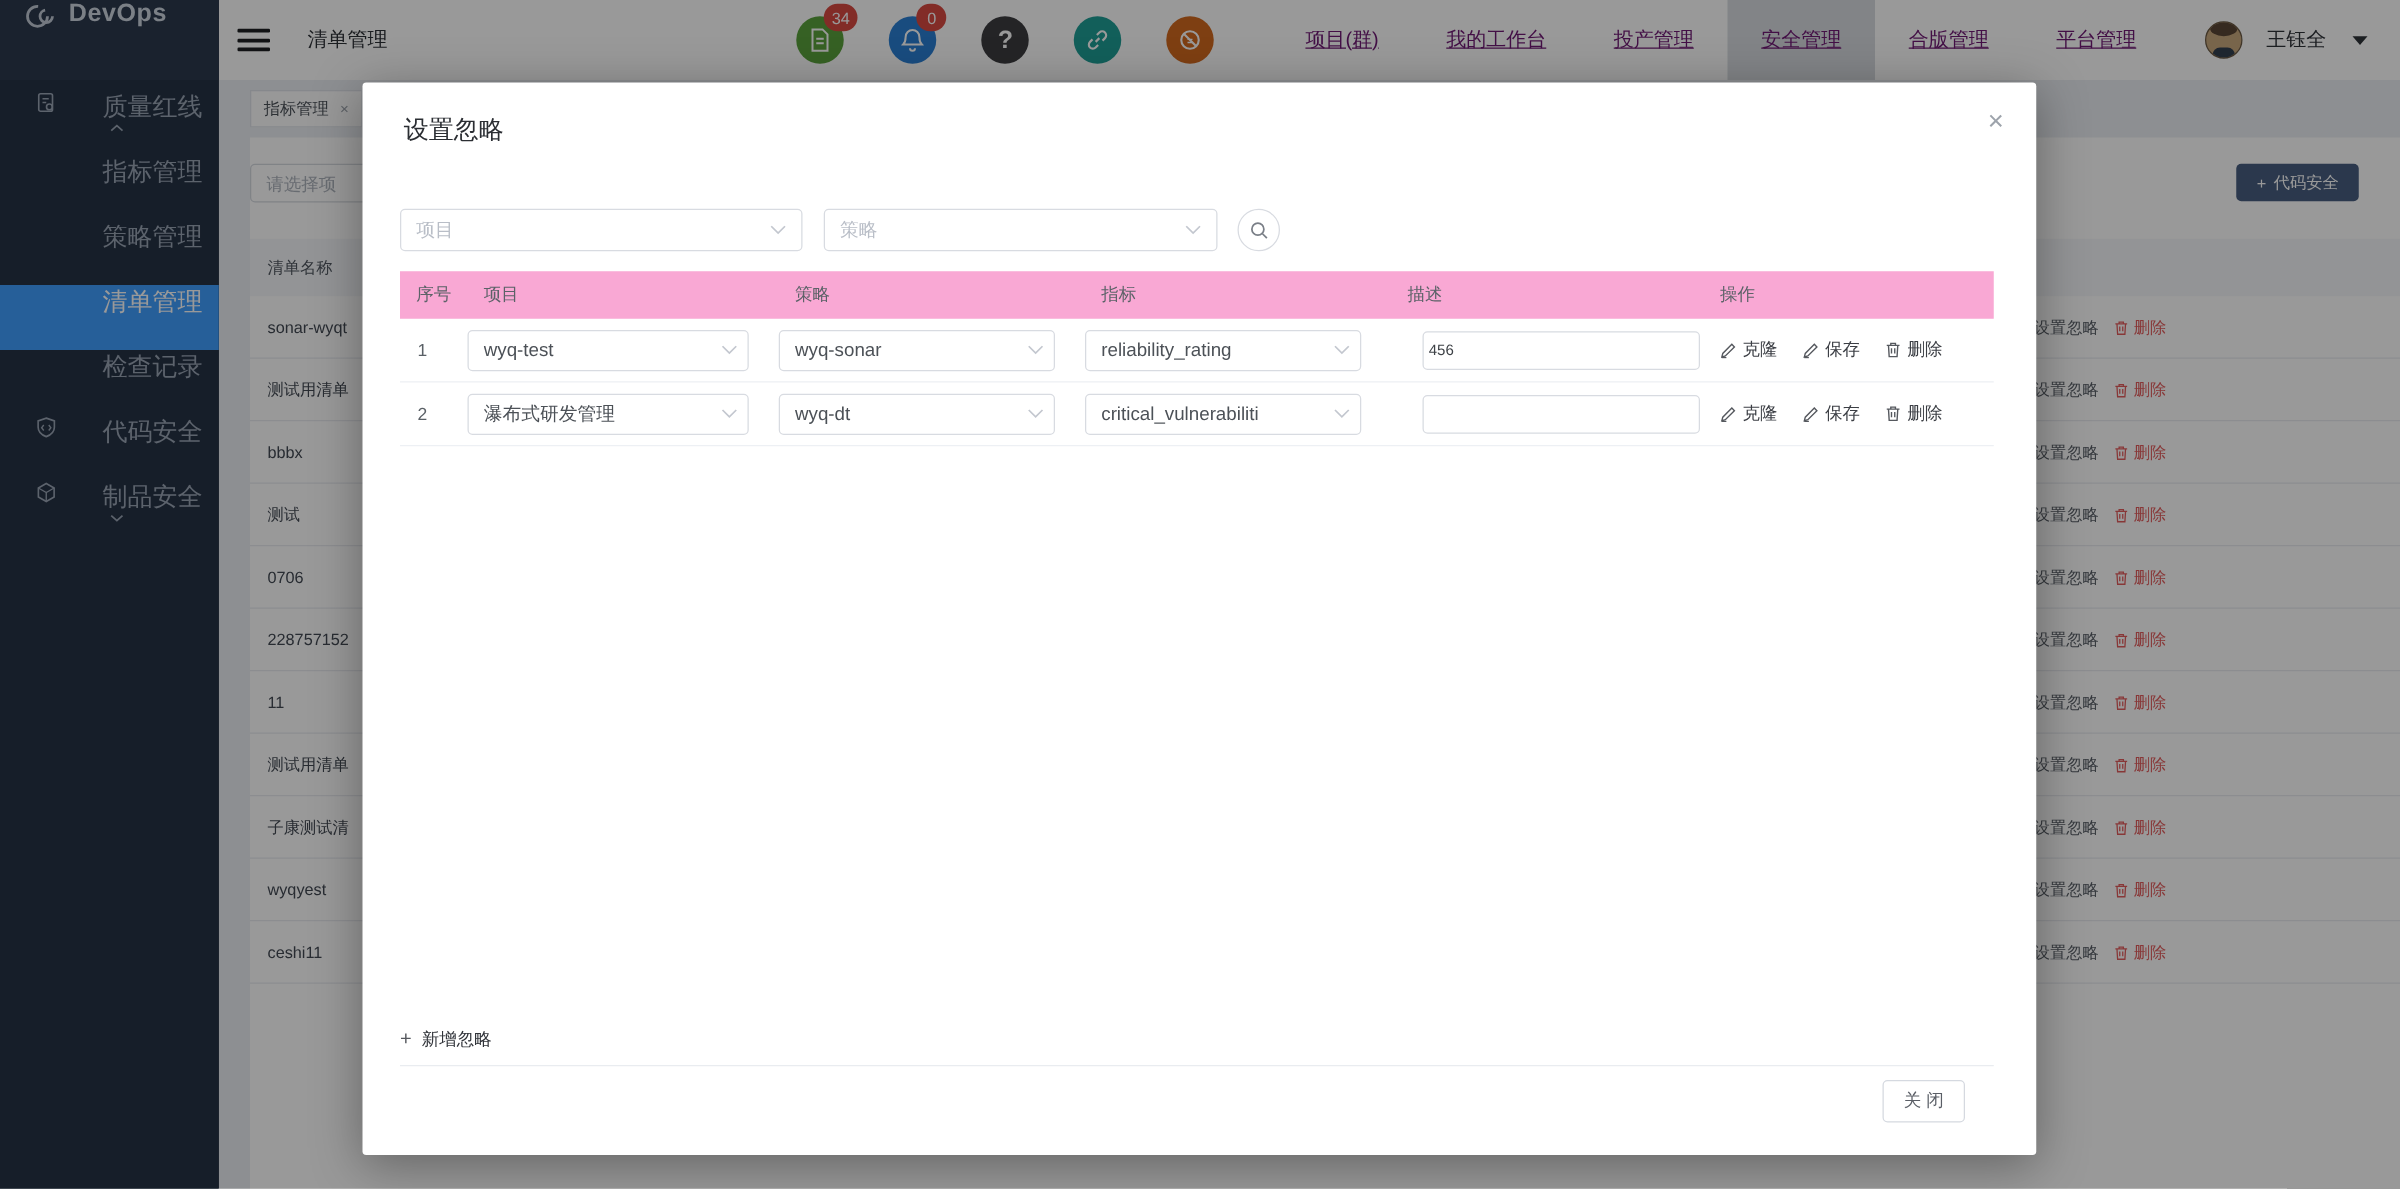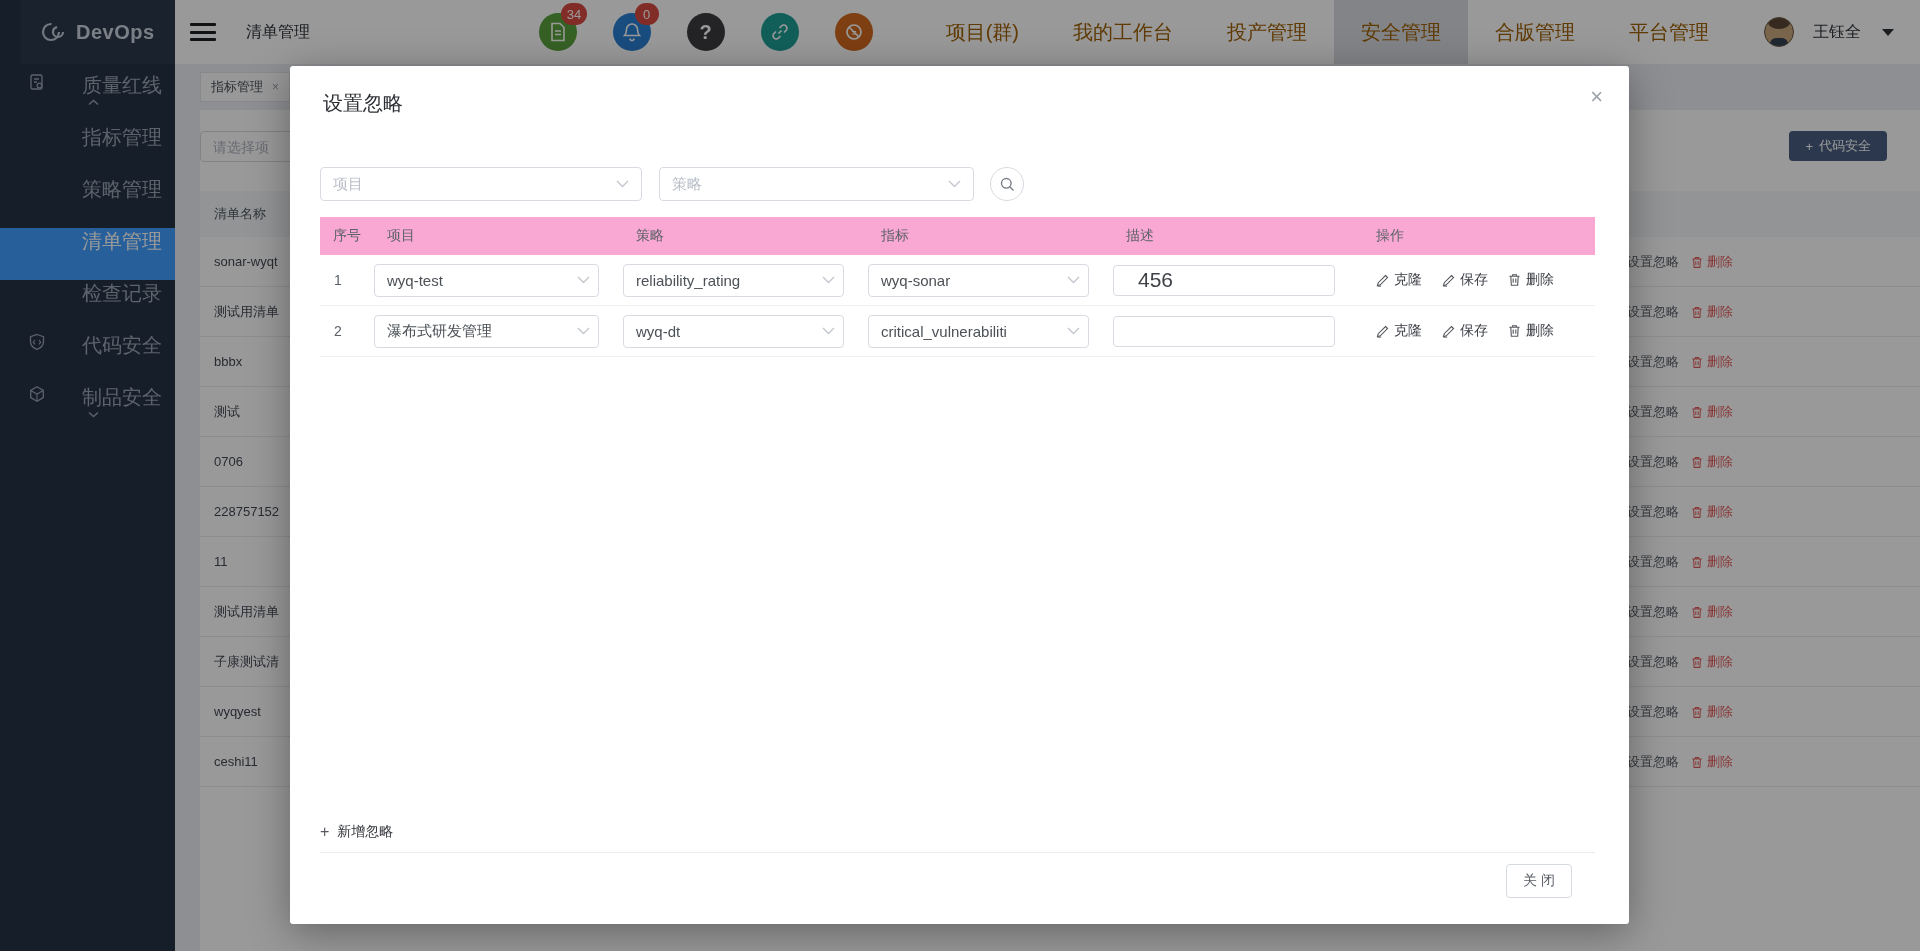--- a/index.html
+++ b/index.html
@@ -1,21 +1,21 @@
 <!DOCTYPE html>
 <html><head>
 <meta charset="utf-8">
 <style>
   * { margin:0; padding:0; box-sizing:border-box; }
   html,body { width:1920px; height:951px; overflow:hidden;
     font-family:"Liberation Sans","DejaVu Sans",sans-serif; background:#eceff3; }
 
   
   .sidebar { position:fixed; left:0; top:0; bottom:0; width:175px; background:#263345; z-index:2; }
-  .logo { height:64px; background:#2c3a4e; display:flex; align-items:center; padding-left:20px; gap:9px;margin-left:21px; }
+  .logo { height:64px; background:#2c3a4e; display:flex; align-items:flex-start; padding-left:20px; gap:9px; }
   .logo-text { color:#cdd5e0; font-size:20px; font-weight:bold; letter-spacing:.5px; }
   .menu { padding-top:8px; }
   .mi { height:52px; display:flex; align-items:center; color:#9aa5b5; font-size:20px; cursor:pointer; position:relative;flex-direction:column; }
   .mi .ic { position:absolute; left:27px; width:20px; height:20px; display:flex; align-items:center; justify-content:center; }
   .mi .lbl { margin-left:69px; }
   .mi .chev { margin-left:12px; display:flex; }
   .mi.active { background:#409eff; color:#fff; }
 
   
   .header { position:fixed; left:175px; right:0; top:0; height:64px; background:#ffffff; z-index:1;
@@ -24,21 +24,21 @@
   .hamburger i { height:3px; background:#1d1f22; border-radius:1px; }
   .page-title { margin-left:30px; font-size:16px; color:#2e3238; }
   .hicons { margin-left:auto; display:flex; align-items:center; gap:36px; margin-right:46px; }
   .circle { width:38px; height:38px; border-radius:50%; display:flex; align-items:center; justify-content:center; position:relative; cursor:pointer; }
   .c-green { background:#5ba23c; } .c-blue { background:#2a7fd4; } .c-dark { background:#3c3c40; }
   .c-teal { background:#1f9e96; } .c-orange { background:#d2691e; }
   .badge { position:absolute; top:-10px; left:22px; background:#d94a42; color:#fff; font-size:13px;
     min-width:24px; height:22px; border-radius:11px; display:flex; align-items:center; justify-content:center; padding:0 6px; }
   .qmark { color:#fff; font-size:20px; font-weight:bold; }
   .hnav { display:flex; align-items:stretch; height:64px; }
-  .hnav-item { display:flex; align-items:center; padding:0 27px; font-size:20px; color:#a16207; cursor:pointer; }
+  .hnav-item { display:flex; align-items:center; padding:0 27px; font-size:16px; color:#701a75; cursor:pointer;text-decoration:underline; }
   .hnav-item.active { background:#d9dde2; }
   .huser { display:flex; align-items:center; margin:0 26px 0 28px; cursor:pointer; gap:19px; }
   .avatar { width:30px; height:30px; border-radius:50%; background:#c9a87e; position:relative; overflow:hidden; border:1px solid #6b5a44; }
   .avatar:before { content:""; position:absolute; left:3px; right:3px; top:-2px; height:13px; border-radius:50%; background:#5a4636; }
   .avatar:after { content:""; position:absolute; left:5px; right:5px; bottom:-4px; height:12px; border-radius:6px 6px 0 0; background:#33404f; }
   .uname { font-size:16px; color:#2e3238; }
   .caret { width:0; height:0; border-left:6px solid transparent; border-right:6px solid transparent; border-top:7px solid #2e3238; margin-left:2px; }
 
   
   .content { position:fixed; left:175px; top:64px; right:0; bottom:0; background:#eceff3; }
@@ -78,21 +78,21 @@
   .mgrid { display:grid; grid-template-columns:54px 249px 245px 245px 250px 1fr; align-items:center; }
   .m-thead { height:38px; background:#f9a8d4; font-size:14px; color:#5c6268; }
   .m-thead > div { padding-left:13px; }
   .mrow { height:51px; border-bottom:1px solid #edf0f4; }
   .idx { padding-left:14px; font-size:14px; color:#5a6066; }
   .msel { height:33px; border:1px solid #d8dbe1; border-radius:4px; background:#fff; display:flex; align-items:center;
     padding:0 8px 0 12px; margin-right:24px; font-size:15px; color:#4c5157; cursor:pointer; }
   .msel .sp { flex:1; white-space:nowrap; overflow:hidden; }
   .chev-dn { flex:none; margin-left:6px; display:flex; }
   .minput { height:31px; border:1px solid #d8dbe1; border-radius:4px; width:calc(100% - 28px);
-    padding:0 24px; font-size:21px; color:#3e4247; }
+    padding:0 4px; font-size:12px; color:#3e4247;margin-left:25px; }
   .mact { display:flex; align-items:center; gap:20px; padding-left:13px; font-size:14px; }
   .mact a { display:flex; align-items:center; gap:5px; color:#3b3e44; cursor:pointer; }
   .m-add { position:absolute; left:30px; top:757px; display:flex; align-items:center; gap:8px;
     font-size:14px; color:#303339; cursor:pointer; }
   .m-add .plus { font-size:16px; color:#55585e; }
   .m-divider { position:absolute; left:30px; right:34px; top:786px; border-top:1px solid #e9ecf0; }
   .m-close-btn { position:absolute; right:57px; top:798px; width:66px; height:34px; background:#fff;
     border:1px solid #d5d9e0; border-radius:4px; font-size:14px; color:#5a5e66; cursor:pointer; }
   svg { display:block; }
 </style>
@@ -421,31 +421,31 @@
         <span class="sp">wyq-test</span>
         <span class="chev-dn">
               <svg width="13" height="8" viewBox="0 0 13 8" fill="none" stroke="#c3c7cf" stroke-width="1.4">
                 <path d="M1 1l5.5 5.5L12 1"></path>
               </svg>
             </span>
       </div>
         </div>
       <div>
           <div class="msel">
-        <span class="sp">reliability_rating</span>
+        <span class="sp">wyq-sonar</span>
         <span class="chev-dn">
               <svg width="13" height="8" viewBox="0 0 13 8" fill="none" stroke="#c3c7cf" stroke-width="1.4">
                 <path d="M1 1l5.5 5.5L12 1"></path>
               </svg>
             </span>
       </div>
         </div>
       <div>
           <div class="msel">
-        <span class="sp">wyq-sonar</span>
+        <span class="sp">reliability_rating</span>
         <span class="chev-dn">
               <svg width="13" height="8" viewBox="0 0 13 8" fill="none" stroke="#c3c7cf" stroke-width="1.4">
                 <path d="M1 1l5.5 5.5L12 1"></path>
               </svg>
             </span>
       </div>
         </div>
       <div><input class="minput" value="456" style=""></div>
       <div class="mact">
         <a>

